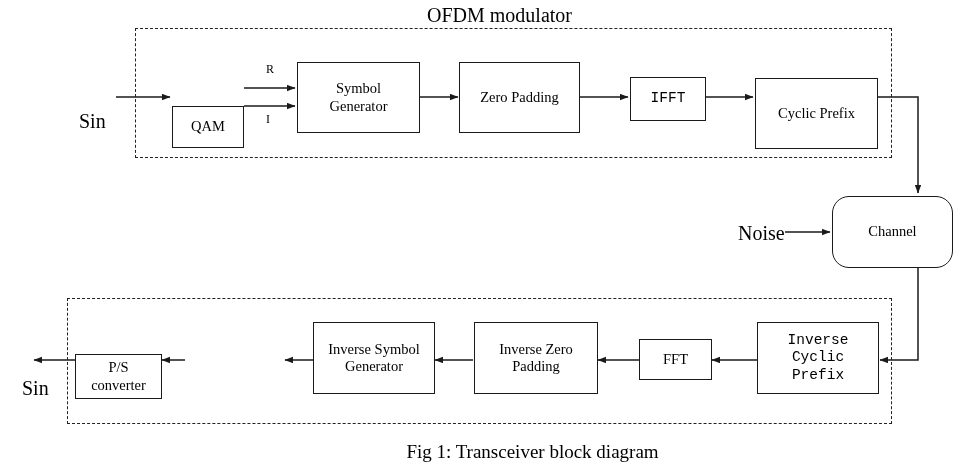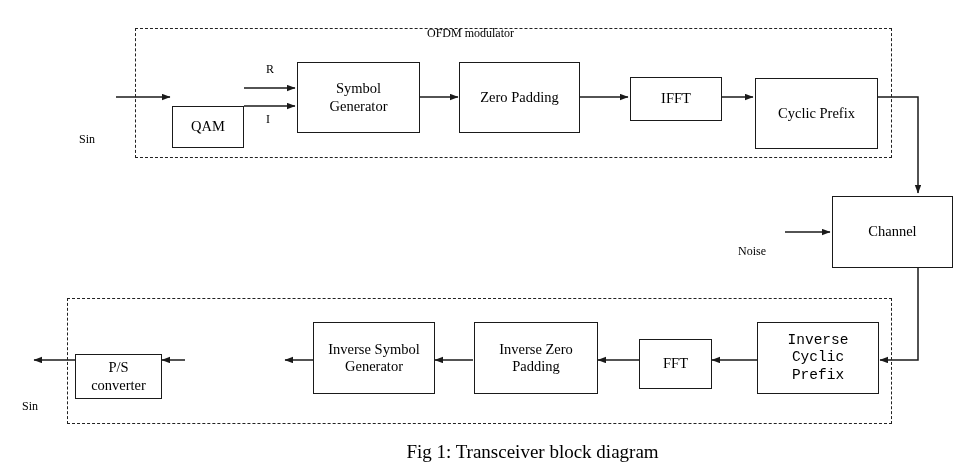--- a/index.html
+++ b/index.html
@@ -39,25 +39,24 @@
   .block span { display: block; white-space: pre-line; }
   .dashbox {
     position: absolute;
     box-sizing: border-box;
     border: 1.5px dashed #222222;
     background: transparent;
     z-index: 1;
   }
   .floatlabel {
     position: absolute;
-    font-size: 12px;
+    font-size: 20px;
     color: #000000;
     white-space: nowrap;
     z-index: 4;
-    margin-top: 22px;
   }
   .smalllabel {
     position: absolute;
     font-size: 12px;
     color: #000000;
     white-space: nowrap;
     z-index: 4;
   }
   .caption {
     position: absolute;
@@ -125,44 +124,44 @@
   <div class="block" style="left:172px; top:77px; width:72px; height:42px;margin-top:29px;">
     <span>QAM</span>
   </div>
   <div class="block" style="left:297px; top:62px; width:123px; height:71px;">
     <span>Symbol
 Generator</span>
   </div>
   <div class="block" style="left:459px; top:62px; width:121px; height:71px;text-align:right;">
     <span>Zero Padding</span>
   </div>
-  <div class="block" style="left:630px; top:77px; width:92px; height:44px;">
+  <div class="block" style="left:630px; top:77px; width:76px; height:44px;font-family:Liberation Mono, monospace;">
     <span>IFFT</span>
   </div>
   <div class="block" style="left:755px; top:62px; width:123px; height:71px;margin-top:16px;">
     <span>Cyclic Prefix</span>
   </div>
 
-  <div class="block" style="left:832px; top:196px; width:121px; height:72px;">
+  <div class="block" style="left:832px; top:196px; width:121px; height:72px;border-radius:17px;">
     <span>Channel</span>
   </div>
 
   <div class="block" style="left:75px; top:354px; width:87px; height:45px;">
     <span>P/S
 converter</span>
   </div>
   <div class="block" style="left:313px; top:322px; width:122px; height:72px;">
     <span>Inverse Symbol
 Generator</span>
   </div>
   <div class="block" style="left:474px; top:322px; width:124px; height:72px;">
     <span>Inverse Zero
 Padding</span>
   </div>
-  <div class="block" style="left:639px; top:339px; width:73px; height:50px;">
+  <div class="block" style="left:639px; top:339px; width:73px; height:41px;">
     <span>FFT</span>
   </div>
   <div class="block" style="left:757px; top:322px; width:122px; height:72px;font-family:Liberation Mono, monospace;">
     <span>Inverse Cyclic
 Prefix</span>
   </div>
 
   <div class="floatlabel" style="left:427px; top:4px;">OFDM modulator</div>
   <div class="floatlabel" style="left:79px; top:110px;">Sin</div>
   <div class="floatlabel" style="left:22px; top:377px;">Sin</div>

